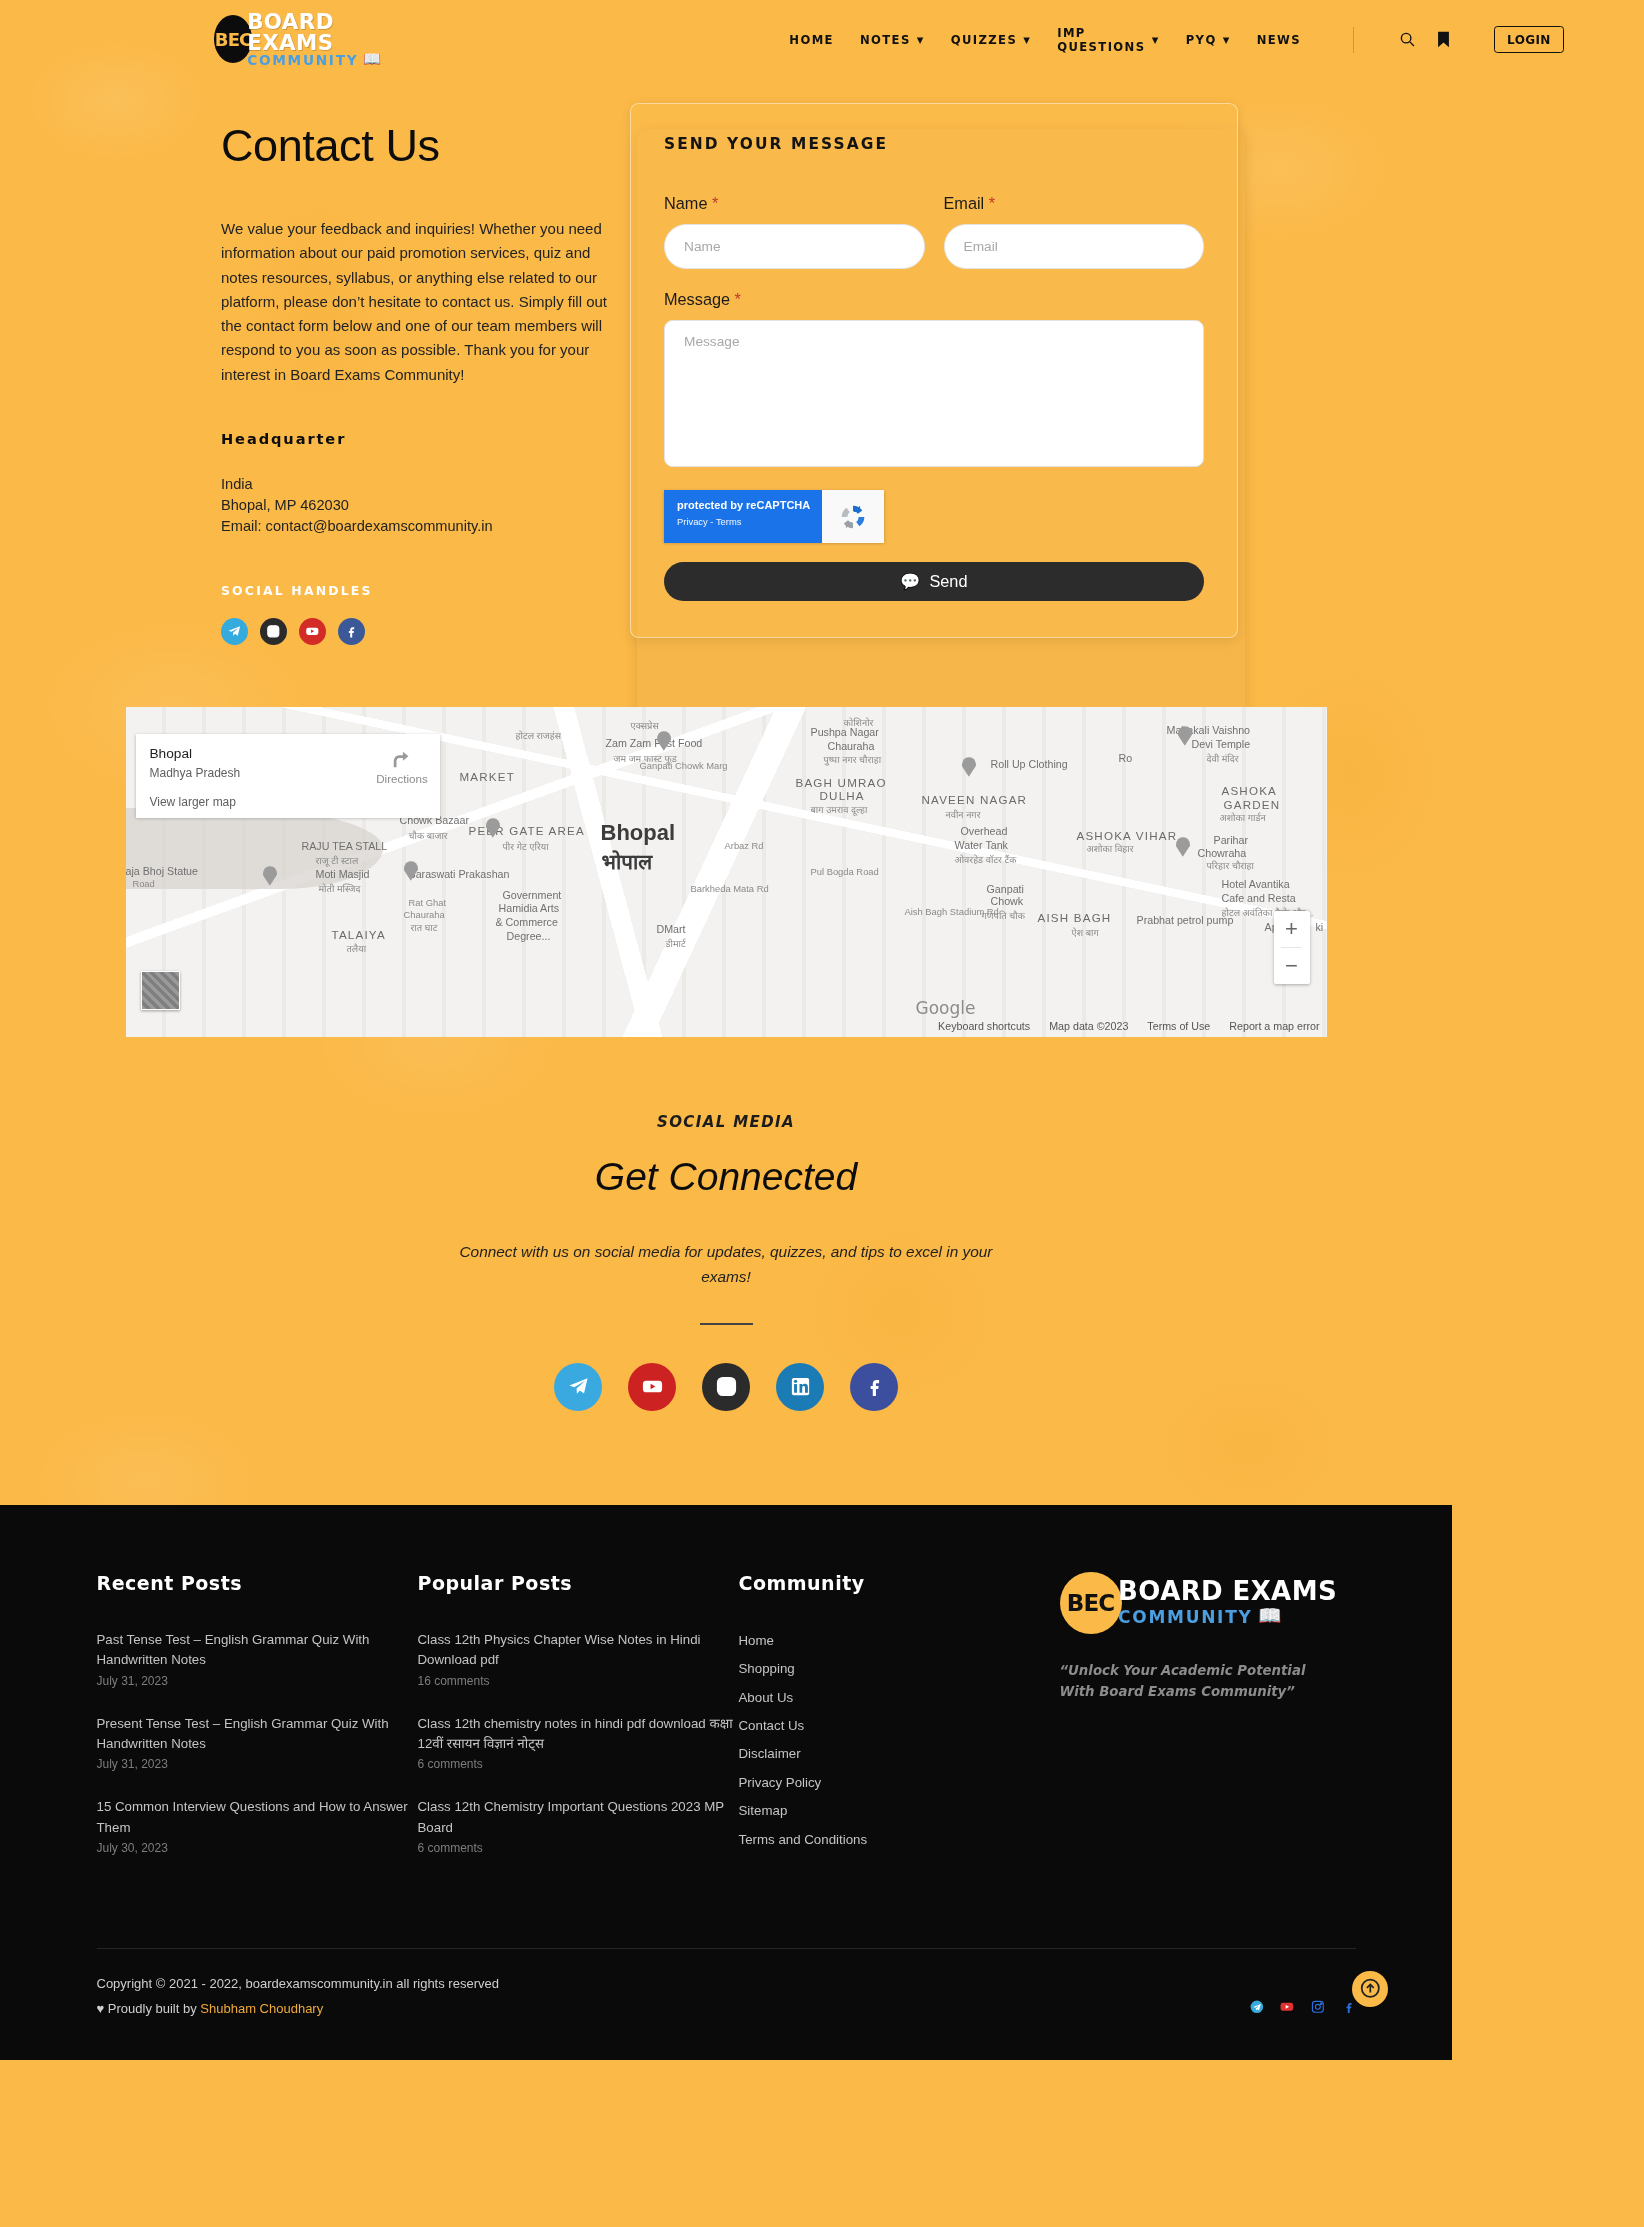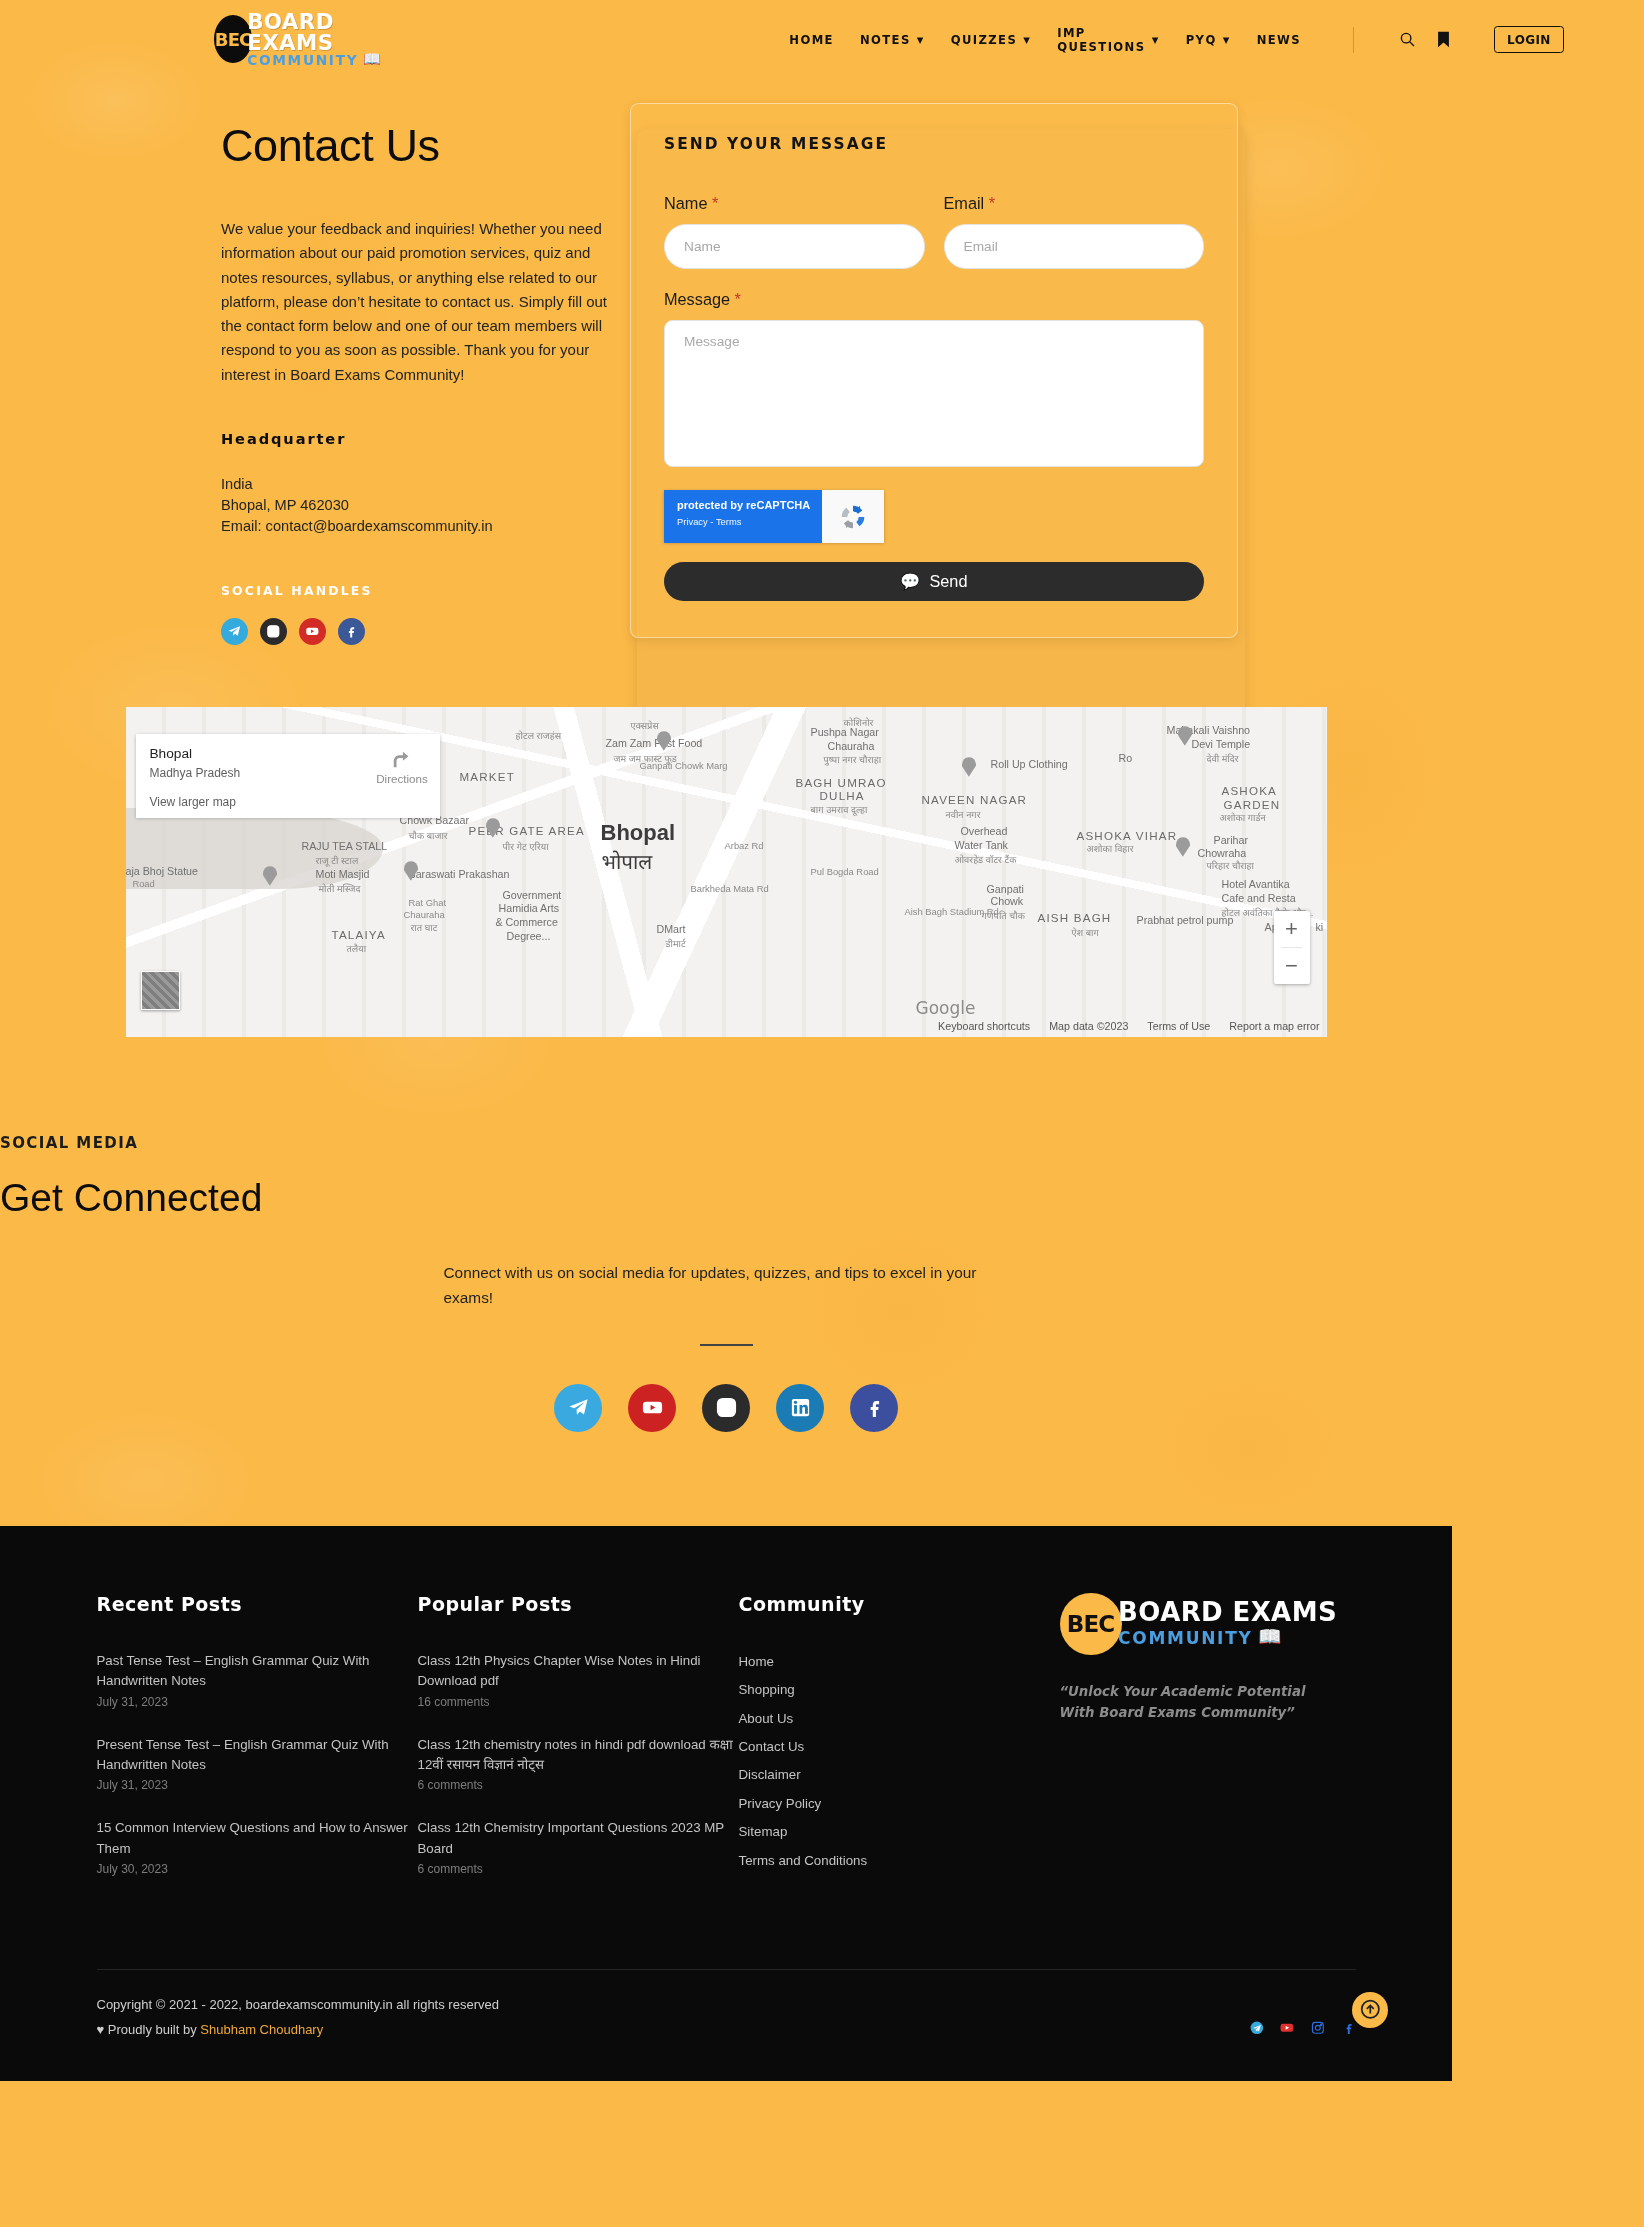--- a/index.html
+++ b/index.html
@@ -180,21 +180,21 @@
       repeating-linear-gradient(90deg, #f4f2f0 0 36px, #eceae7 36px 40px),
       repeating-linear-gradient(0deg, #f4f2f0 0 31px, #eceae7 31px 35px),
       #eeecea;
   }
   .map-river {
     position: absolute; left: 0; top: 101px; width: 257px; height: 81px;
     background: #d9d6d2; border-radius: 0 60% 40% 0 / 0 50% 50% 0; opacity: .8;
   }
   .map-label { position: absolute; color: #5d5d5d; white-space: nowrap; }
   .ml-city { font-size: 22px; font-weight: 700; color: #3c3c3c; }
-  .ml-city-hi { font-size: 20.6px; font-weight: 400; color: #3c3c3c; }
+  .ml-city-hi { font-size: 20.6px; font-weight: 700; color: #3c3c3c; }
   .ml-area { font-size: 11.6px; letter-spacing: 1.2px; color: #6a6a6a; }
   .ml-poi { font-size: 10.7px; color: #707070; }
   .ml-sm { font-size: 9.4px; color: #8a8a8a; }
   .pin {
     position: absolute; width: 14.6px; height: 19.7px;
     background: #9b9b9b; border-radius: 50% 50% 50% 50% / 42% 42% 58% 58%;
     clip-path: polygon(50% 100%, 0 42%, 0 0, 100% 0, 100% 42%);
   }
   .map-info {
     position: absolute; left: 10.3px; top: 27px;
@@ -229,21 +229,21 @@
     position: absolute; right: 6.9px; bottom: 5.1px;
     display: flex; gap: 19px; font-size: 10.7px; color: #555;
   }
   .map-footer span { cursor: pointer; }
   .map-google {
     position: absolute; left: 790px; bottom: 19px;
     font-size: 17px; color: #8b8b8b; font-family: "DejaVu Sans", sans-serif;
   }
 
   
-  .gc { position: relative; z-index: 4; padding: 97px 0 0; }
+  .gc { position: relative; z-index: 4; text-align: center; padding: 76px 0 0; font-style: italic; }
   .gc-kicker {
     font-size: 15px; font-weight: 700; letter-spacing: 1.4px; color: #1c1c1c;
     font-family: "DejaVu Sans", sans-serif;
   }
   .gc-title { font-size: 39px; color: #0d0d0d; margin-top: 24px; font-weight: 400; }
   .gc-desc {
     margin: 41px auto 0; width: 565px; font-size: 15.4px;
     line-height: 1.62; color: #1f1f1f;
   }
   .gc-rule { width: 53px; height: 1.7px; background: #444; margin: 33px auto 0; }

